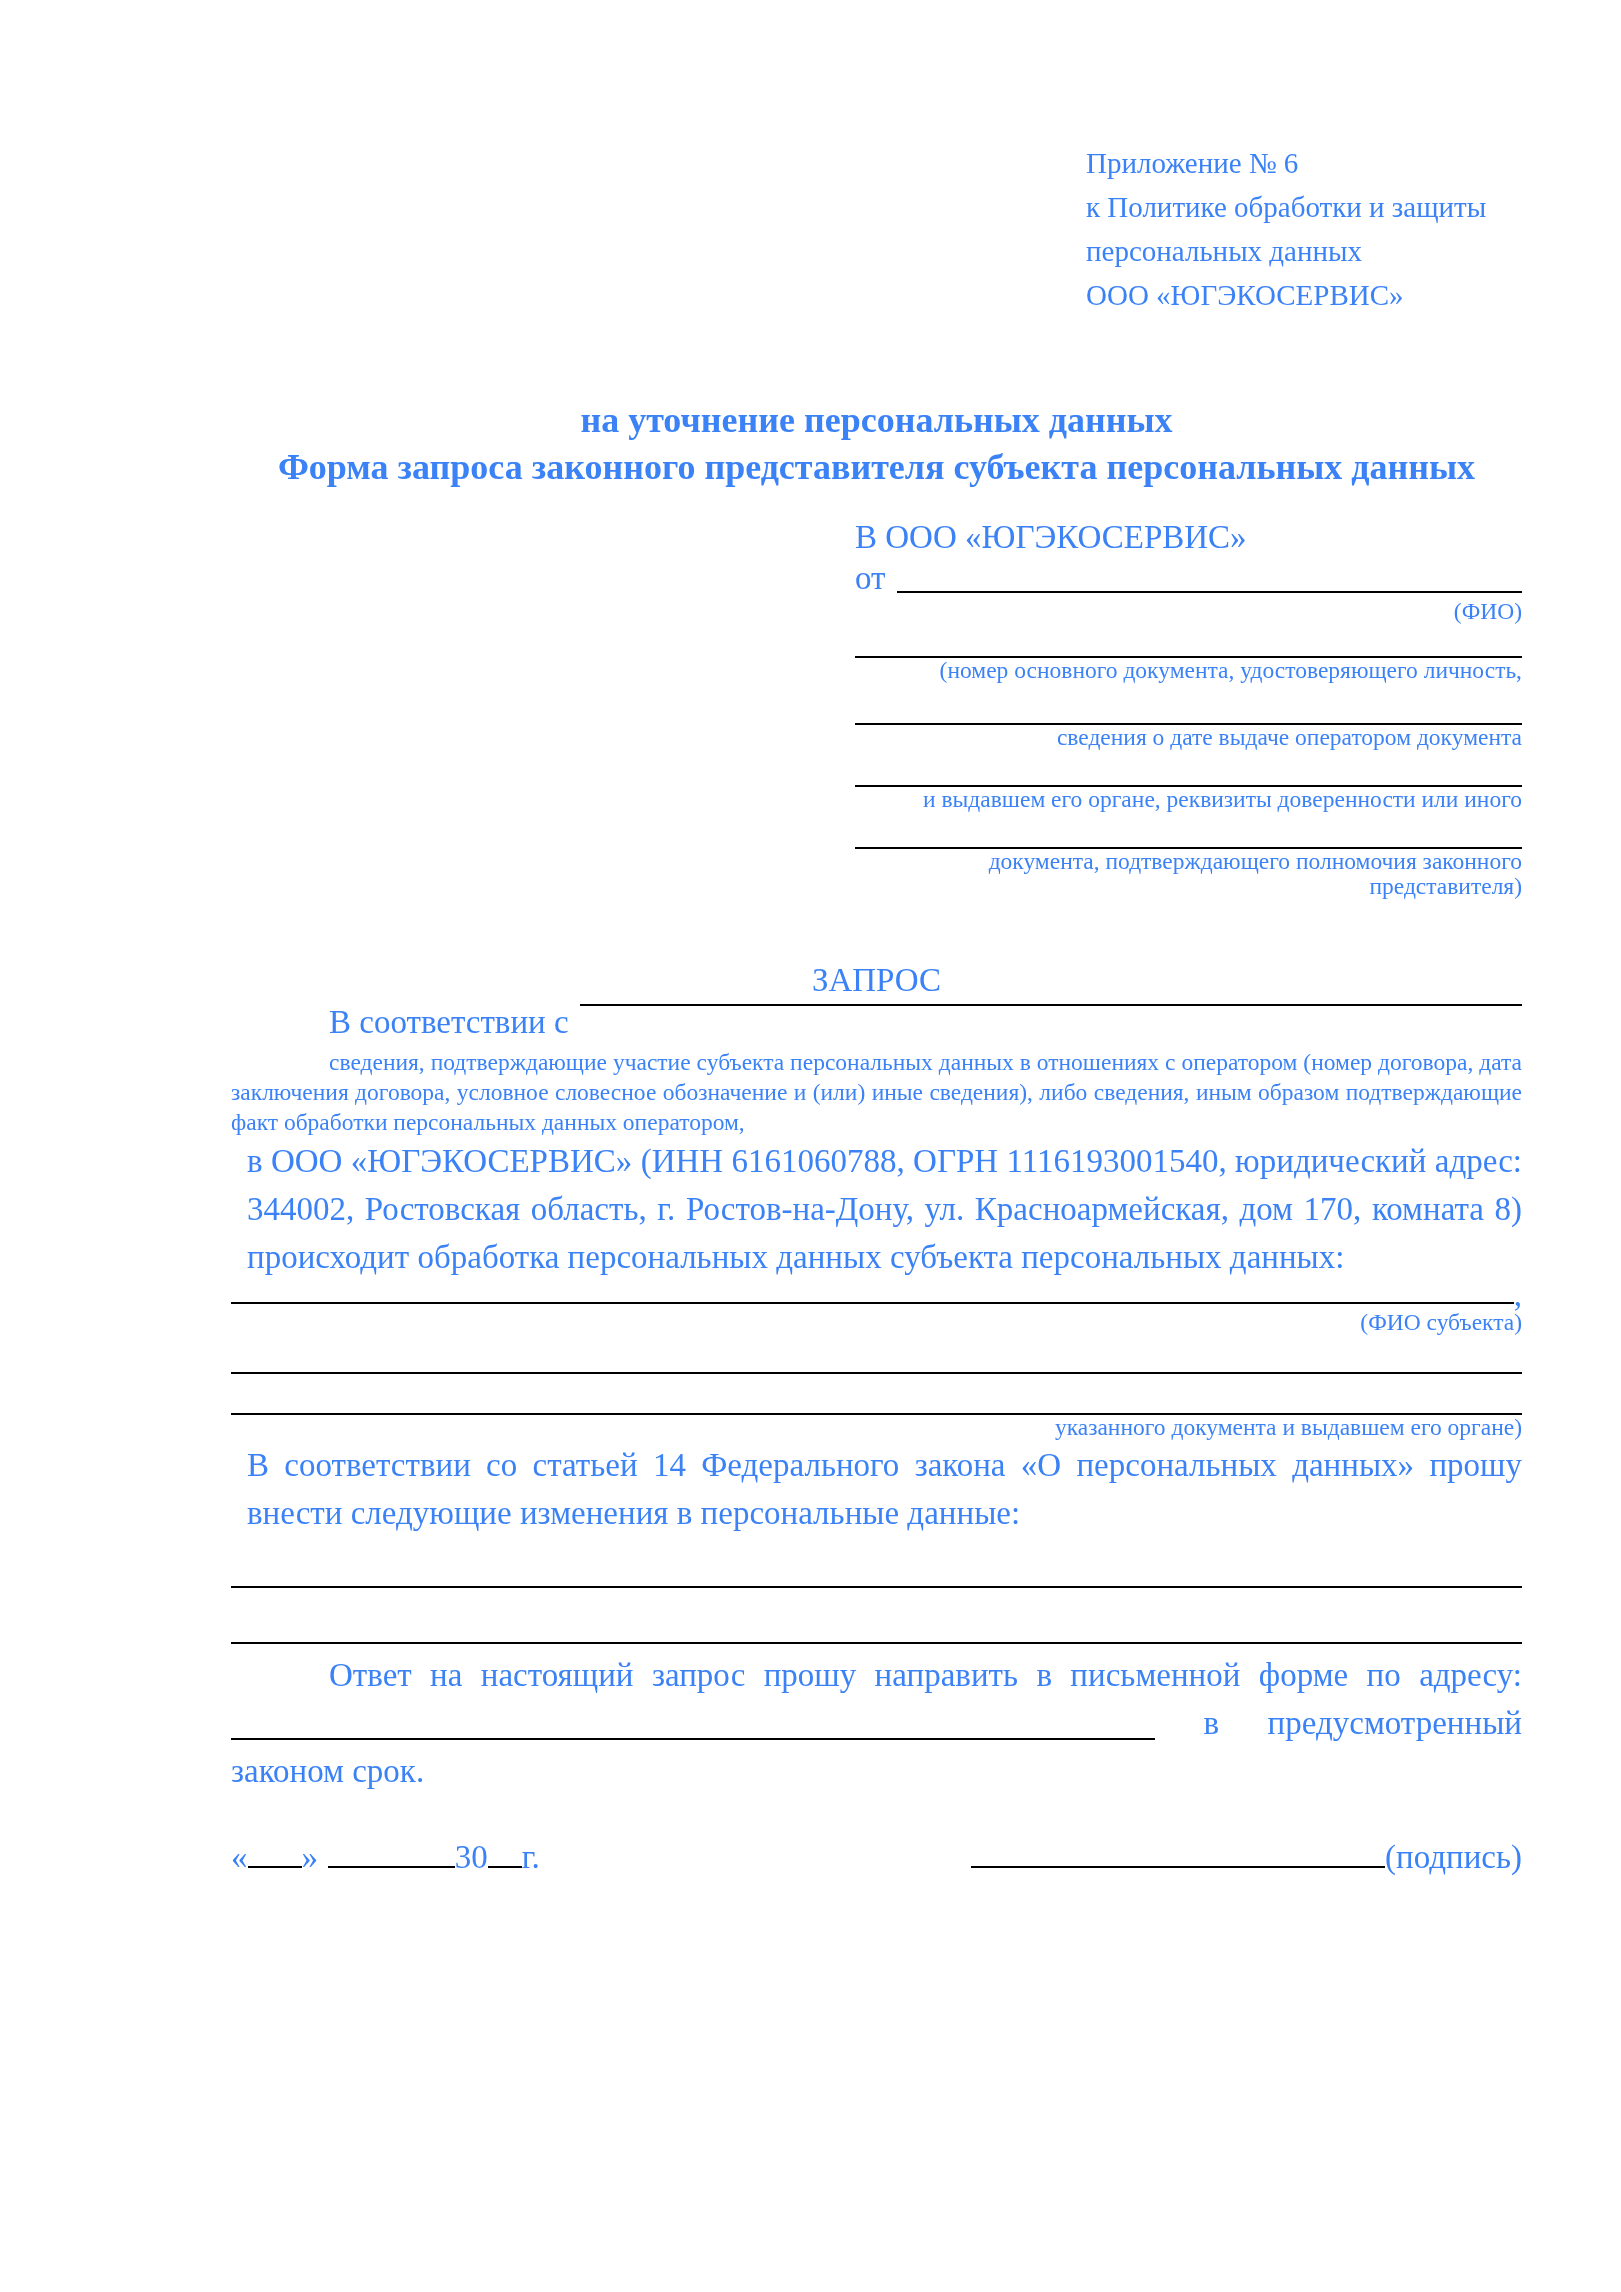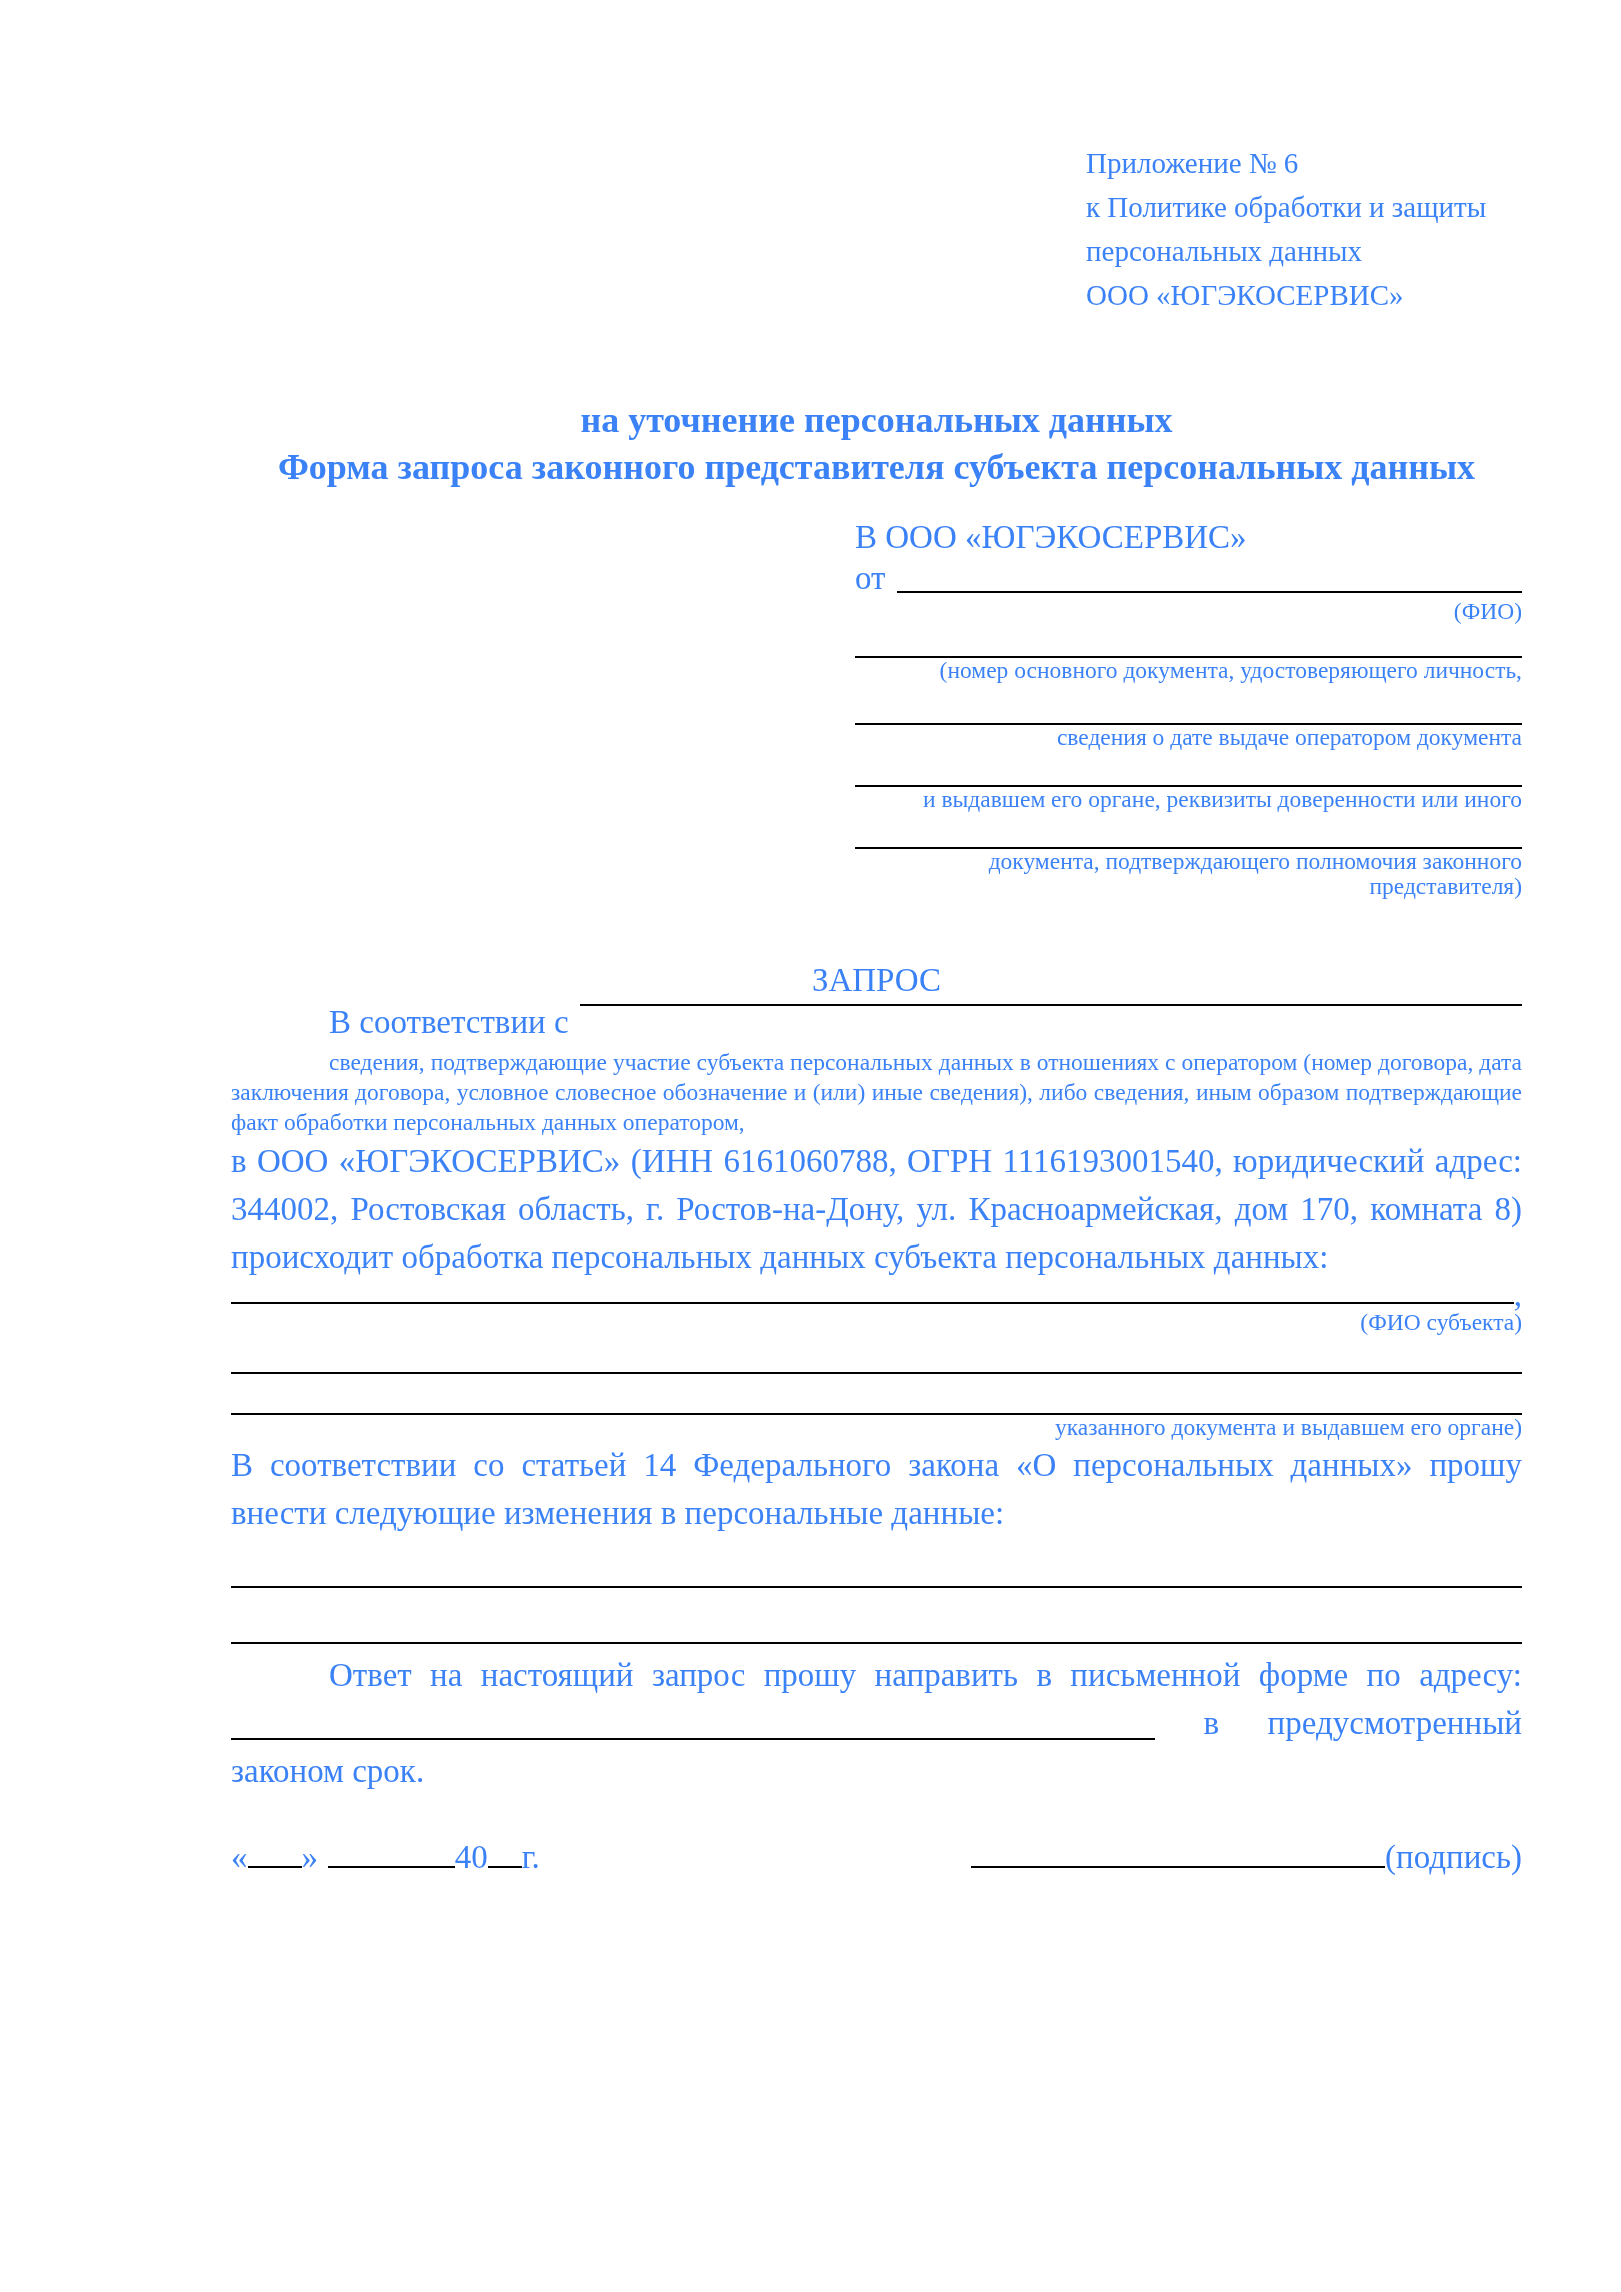--- a/index.html
+++ b/index.html
@@ -38,21 +38,21 @@
   .b-fio   { height: 32px; }
   .b-date  { height: 39px; }
   .b-organ { height: 35px; }
   .b-dover { height: 34px; }
 
   
   .heading { margin-top: 57px; text-align: center; line-height: 47px; }
   .accordance { display: flex; align-items: flex-start; height: 43px; }
   .accordance .label { white-space: nowrap; text-indent: 98px; }
   .smallp { font-size: 23.5px; line-height: 30px; text-align: justify; text-indent: 98px; }
-  .p { text-align: justify; line-height: 48px; }
+  .p { text-align: justify; line-height: 48px; margin-left: 16px; }
   .comma-row { display: flex; align-items: flex-end; height: 29px; line-height: 29px; }
   .comma-row .fill-line { margin-left: 0; }
   .comma-row .comma { margin-bottom: 0; }
   .b-subj1 { height: 37px; }
   .b-subj2 { height: 39px; }
   .b-change { height: 49px; }
   .b-change2 { height: 54px; }
 
   .answer-first { text-align: justify; text-align-last: justify; text-indent: 98px; line-height: 48px; margin-top: 7.8px; }
   .answer-second { display: flex; justify-content: space-between; align-items: flex-end; line-height: 48px; }
@@ -135,21 +135,21 @@
   <div class="answer-first">Ответ на настоящий запрос прошу направить в письменной форме по адресу:</div>
   <div class="answer-second">
     <span class="addr-line"></span>
     <span>в</span>
     <span>предусмотренный</span>
   </div>
   <div class="answer-third">законом срок.</div>
 
   <div class="footer">
     <div>
-      <span>«</span><span class="u u-day"></span><span>»</span><span class="u u-month"></span><span>40</span><span class="u u-year"></span><span>г.</span>
+      <span>«</span><span class="u u-day"></span><span>»</span><span class="u u-month"></span><span>30</span><span class="u u-year"></span><span>г.</span>
     </div>
     <div>
       <span class="sig-line"></span><span>(подпись)</span>
     </div>
   </div>
 
 </div>
 
 
 </body></html>

